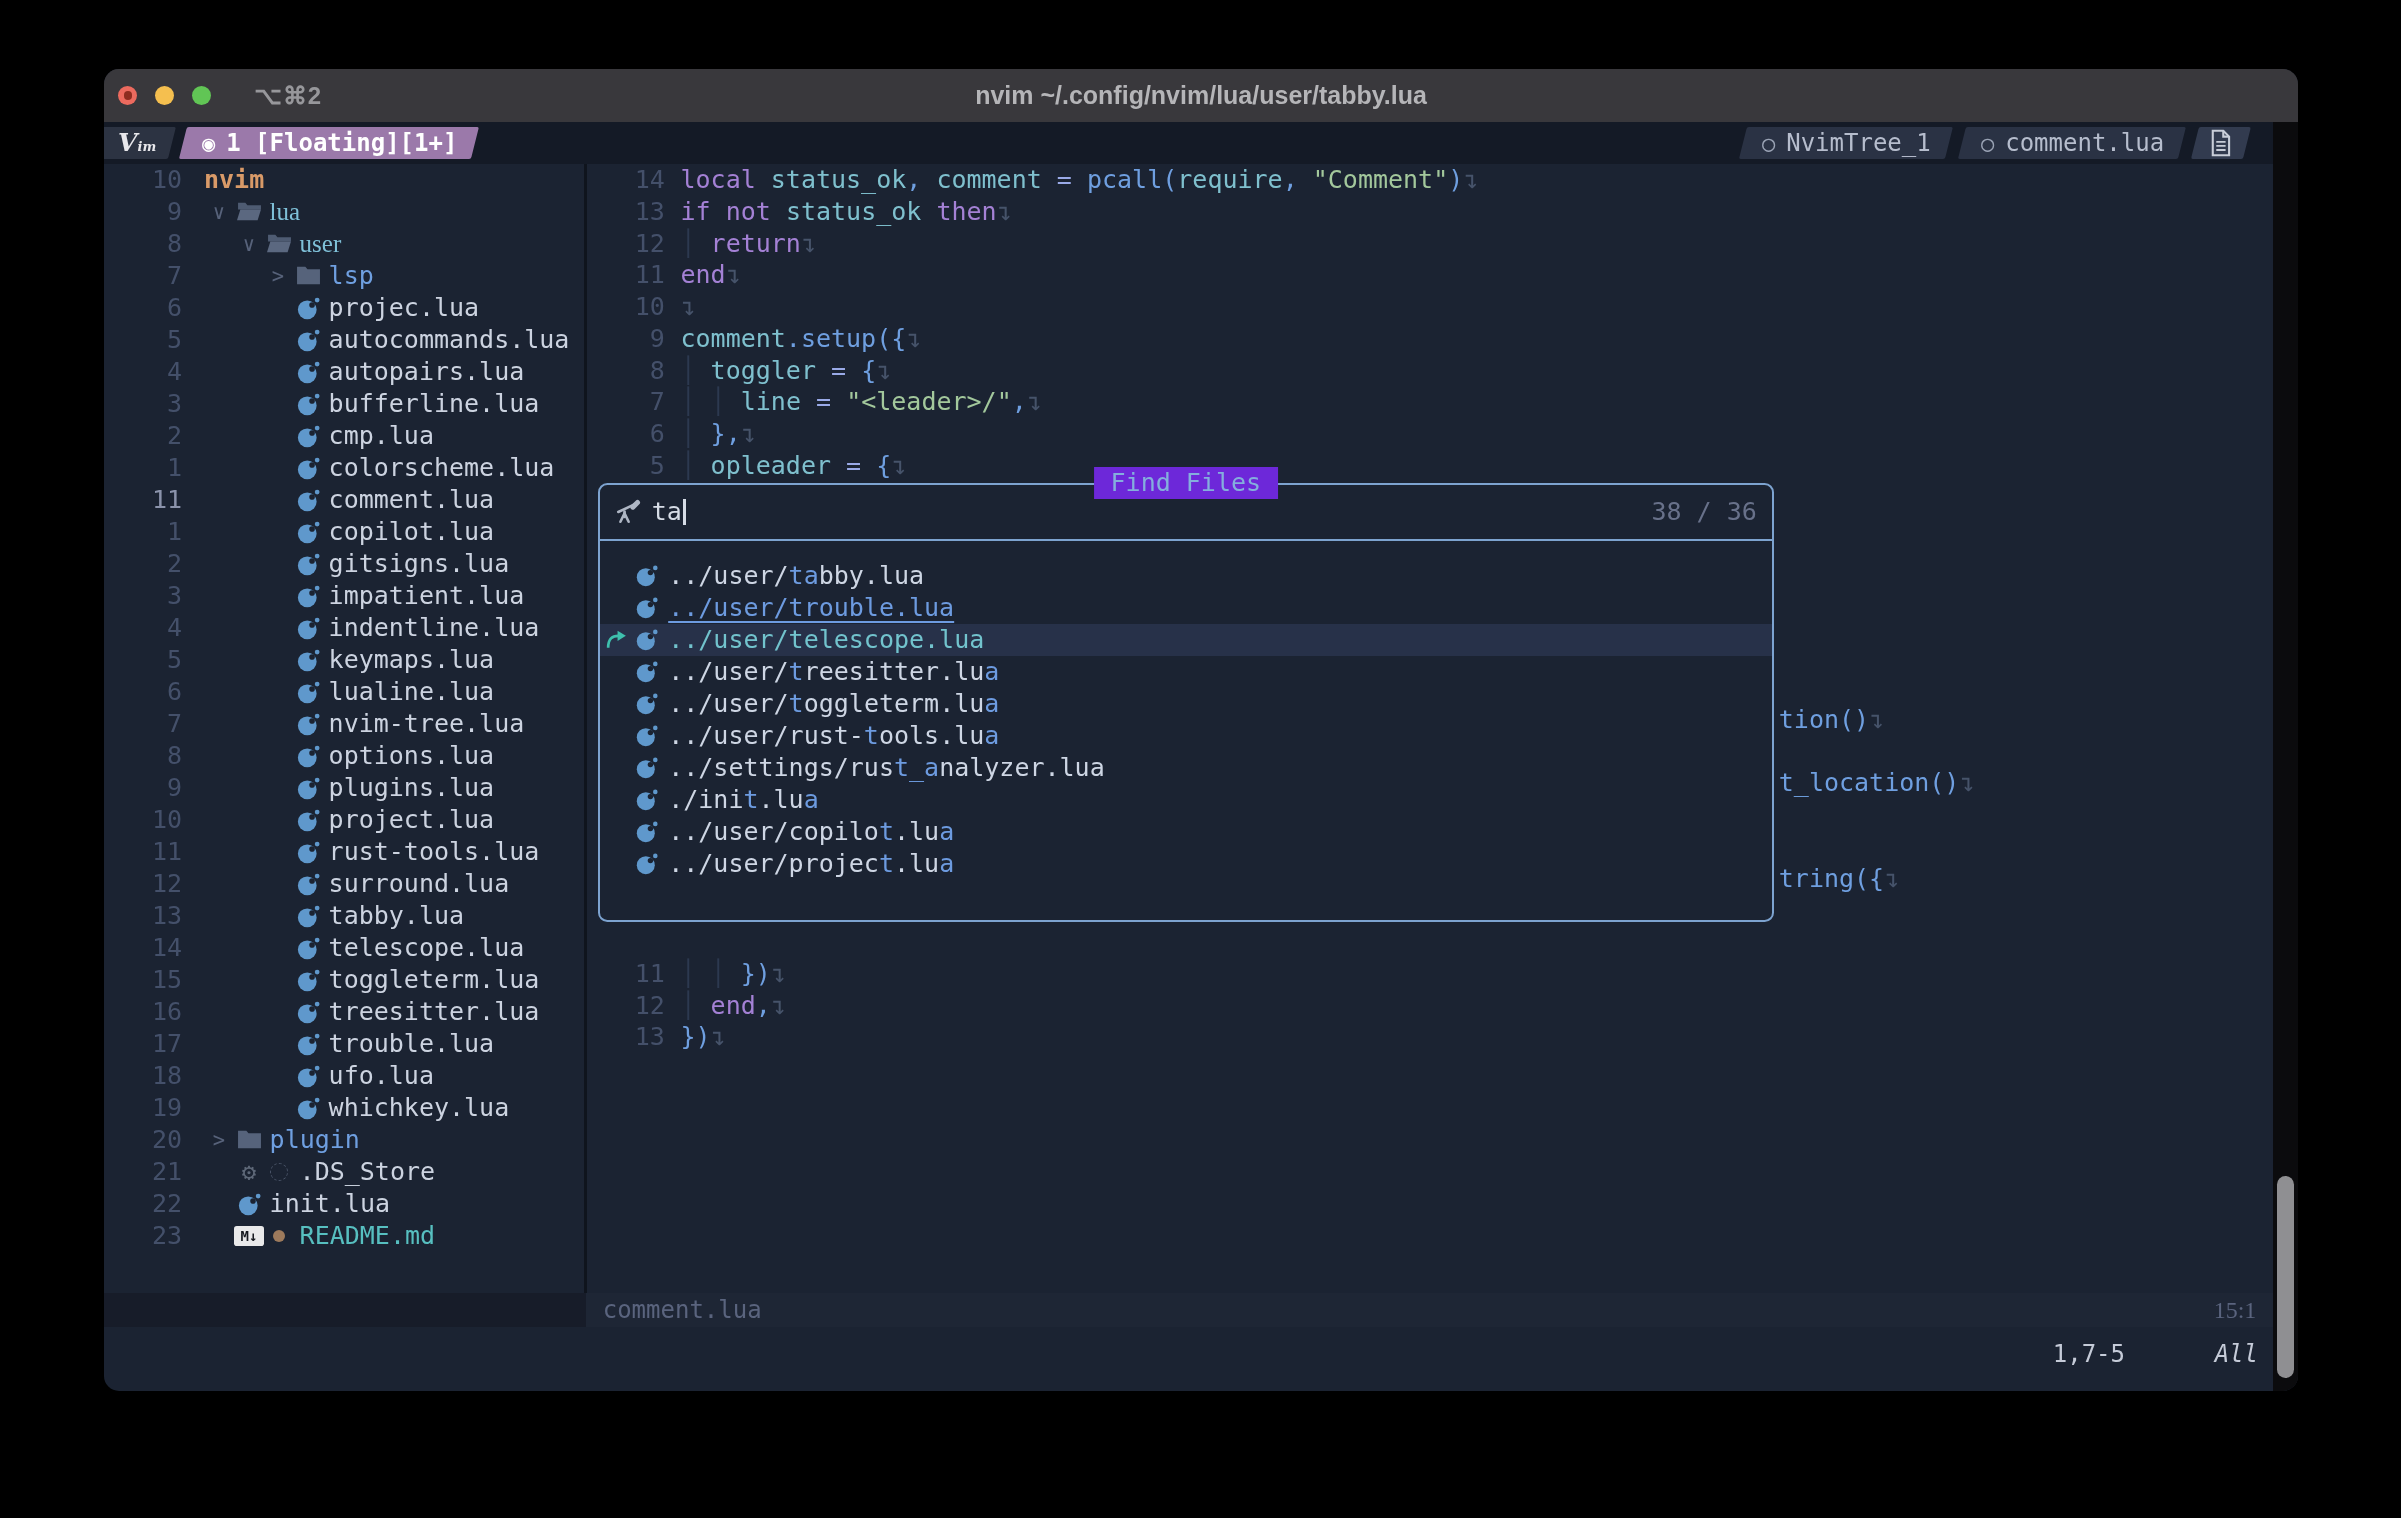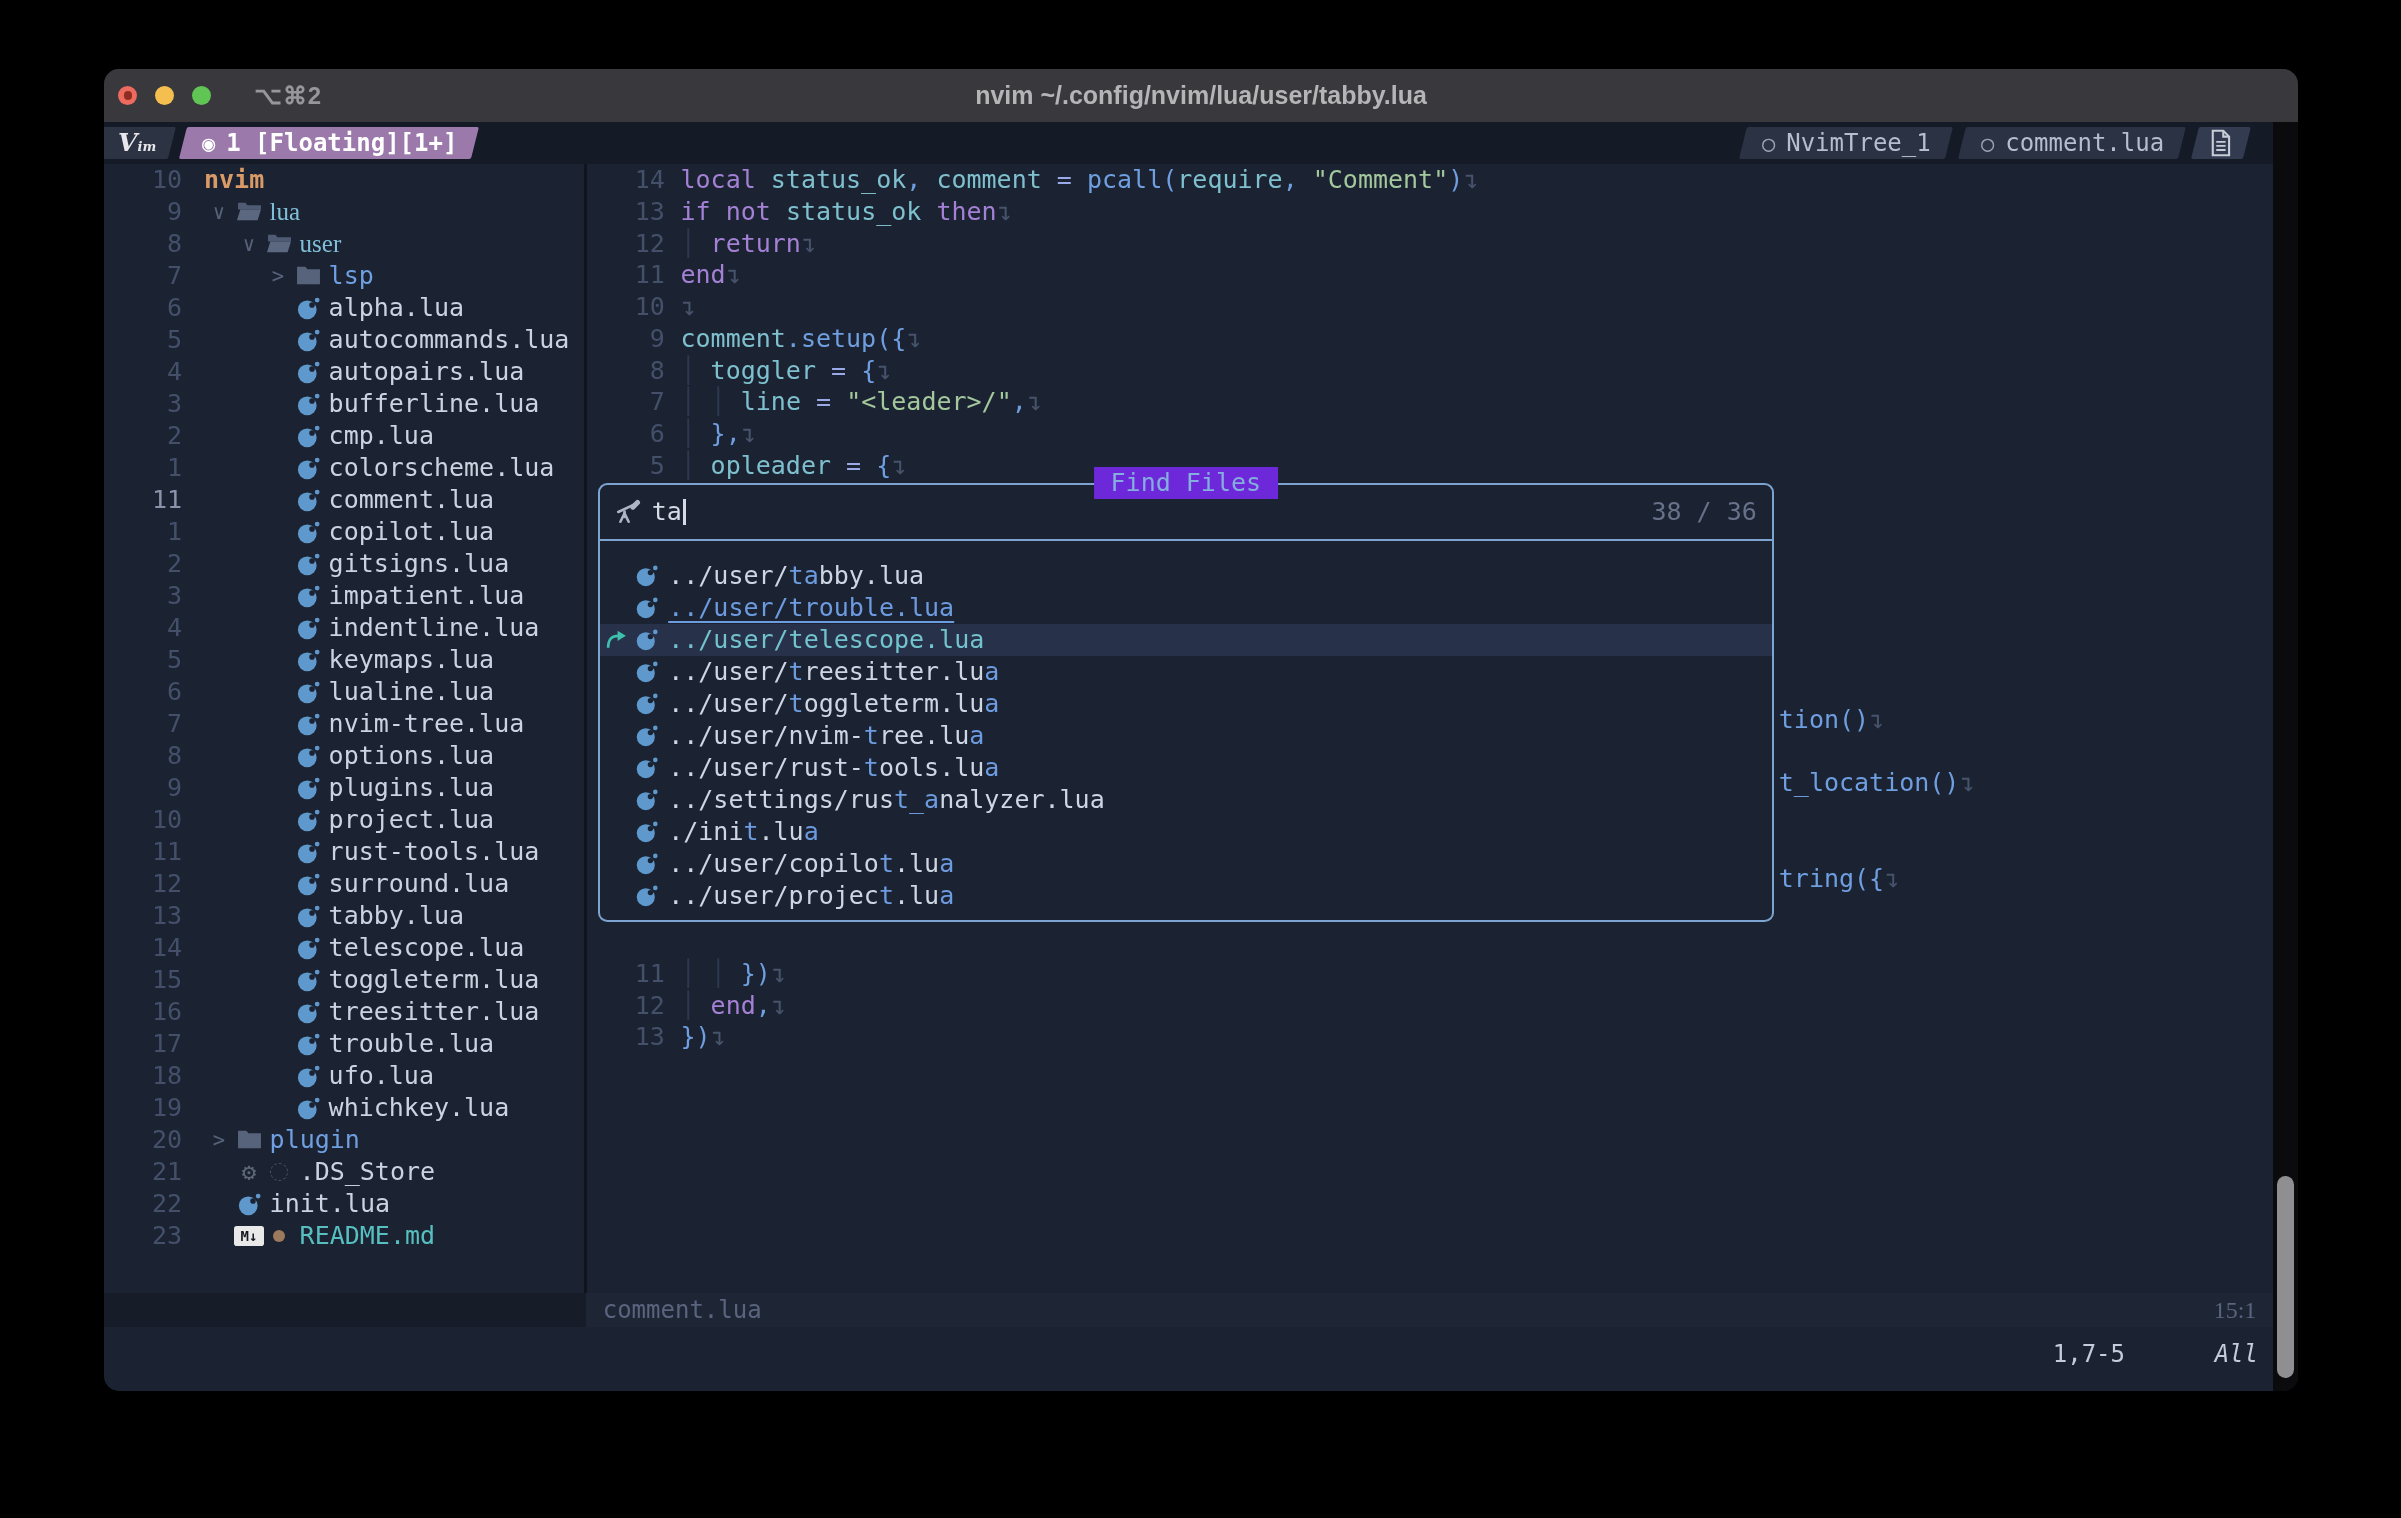--- a/index.html
+++ b/index.html
@@ -212,21 +212,21 @@
             <span class="tnum">6</span>
             <span class="tcontent indent2">
               <span class="cell"></span>
               <span class="cell">
                 <svg width="25" height="25" viewBox="0 0 24 24">
                   <circle cx="10.8" cy="13.2" r="9" fill="#5f98cc"></circle>
                   <circle cx="15.4" cy="8.6" r="2.7" fill="#1b2332"></circle>
                   <circle cx="20.3" cy="3.9" r="2.3" fill="#5f98cc"></circle>
                 </svg>
               </span>
-              <span class="tname c-file">alpha.lua</span>
+              <span class="tname c-file">projec.lua</span>
             </span>
           </div>
           <div class="trow">
             <span class="tnum">5</span>
             <span class="tcontent indent2">
               <span class="cell"></span>
               <span class="cell">
                 <svg width="25" height="25" viewBox="0 0 24 24">
                   <circle cx="10.8" cy="13.2" r="9" fill="#5f98cc"></circle>
                   <circle cx="15.4" cy="8.6" r="2.7" fill="#1b2332"></circle>
@@ -725,25 +725,20 @@
                   </svg></span><span class="rtext"><span class="seg-n">../user/</span><span class="seg-m">t</span><span class="seg-n">reesitter.lu</span><span class="seg-m">a</span></span></div>
               <div class="rrow"><span class="ricon"><svg width="24" height="24" viewBox="0 0 24 24">
                     <circle cx="10.8" cy="13.2" r="9" fill="#5f98cc"></circle>
                     <circle cx="15.4" cy="8.6" r="2.7" fill="#1b2332"></circle>
                     <circle cx="20.3" cy="3.9" r="2.3" fill="#5f98cc"></circle>
                   </svg></span><span class="rtext"><span class="seg-n">../user/</span><span class="seg-m">t</span><span class="seg-n">oggleterm.lu</span><span class="seg-m">a</span></span></div>
               <div class="rrow"><span class="ricon"><svg width="24" height="24" viewBox="0 0 24 24">
                     <circle cx="10.8" cy="13.2" r="9" fill="#5f98cc"></circle>
                     <circle cx="15.4" cy="8.6" r="2.7" fill="#1b2332"></circle>
                     <circle cx="20.3" cy="3.9" r="2.3" fill="#5f98cc"></circle>
-                  </svg></span><span class="rtext"><span class="seg-n">../user/nvim-</span><span class="seg-m">t</span><span class="seg-n">ree.lu</span><span class="seg-m">a</span></span></div>
-              <div class="rrow"><span class="ricon"><svg width="24" height="24" viewBox="0 0 24 24">
-                    <circle cx="10.8" cy="13.2" r="9" fill="#5f98cc"></circle>
-                    <circle cx="15.4" cy="8.6" r="2.7" fill="#1b2332"></circle>
-                    <circle cx="20.3" cy="3.9" r="2.3" fill="#5f98cc"></circle>
                   </svg></span><span class="rtext"><span class="seg-n">../user/rust-</span><span class="seg-m">t</span><span class="seg-n">ools.lu</span><span class="seg-m">a</span></span></div>
               <div class="rrow"><span class="ricon"><svg width="24" height="24" viewBox="0 0 24 24">
                     <circle cx="10.8" cy="13.2" r="9" fill="#5f98cc"></circle>
                     <circle cx="15.4" cy="8.6" r="2.7" fill="#1b2332"></circle>
                     <circle cx="20.3" cy="3.9" r="2.3" fill="#5f98cc"></circle>
                   </svg></span><span class="rtext"><span class="seg-n">../settings/rus</span><span class="seg-m">t_a</span><span class="seg-n">nalyzer.lua</span></span></div>
               <div class="rrow"><span class="ricon"><svg width="24" height="24" viewBox="0 0 24 24">
                     <circle cx="10.8" cy="13.2" r="9" fill="#5f98cc"></circle>
                     <circle cx="15.4" cy="8.6" r="2.7" fill="#1b2332"></circle>
                     <circle cx="20.3" cy="3.9" r="2.3" fill="#5f98cc"></circle>

